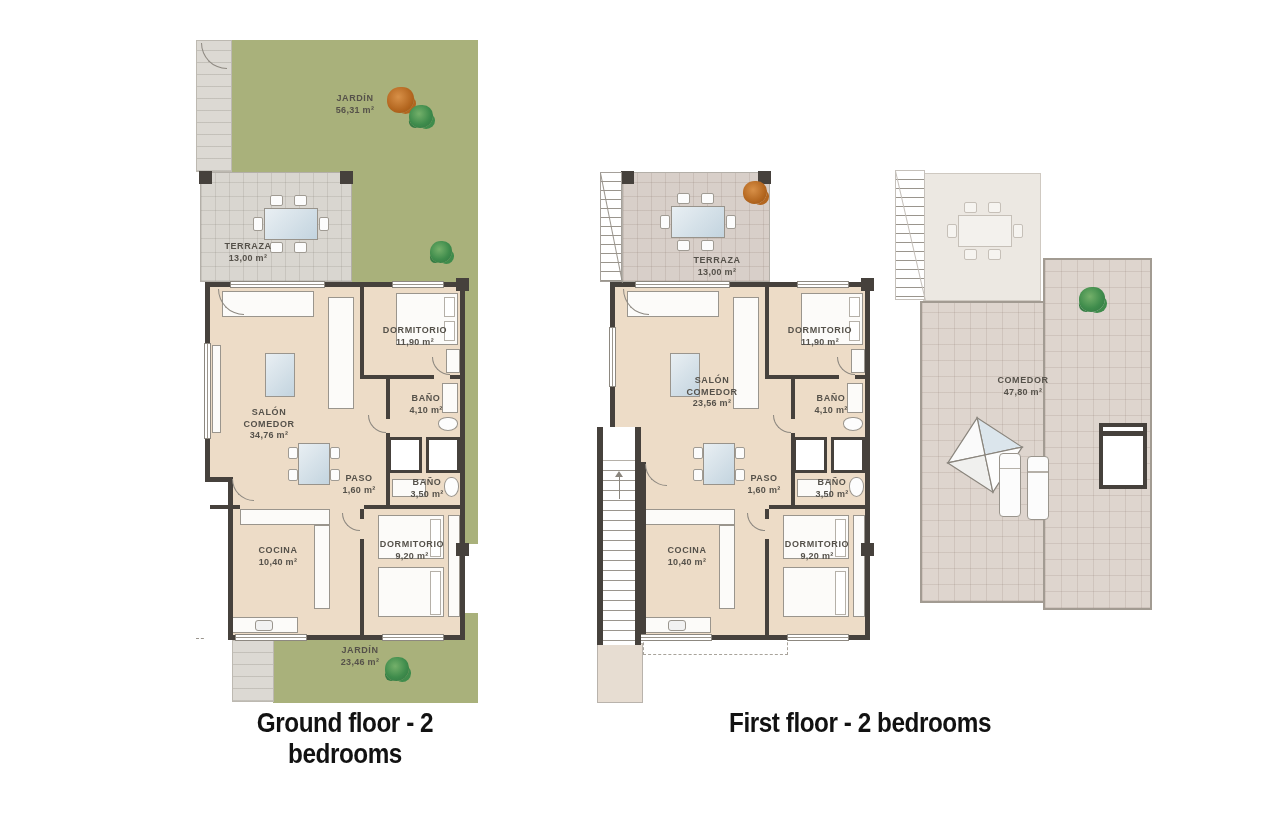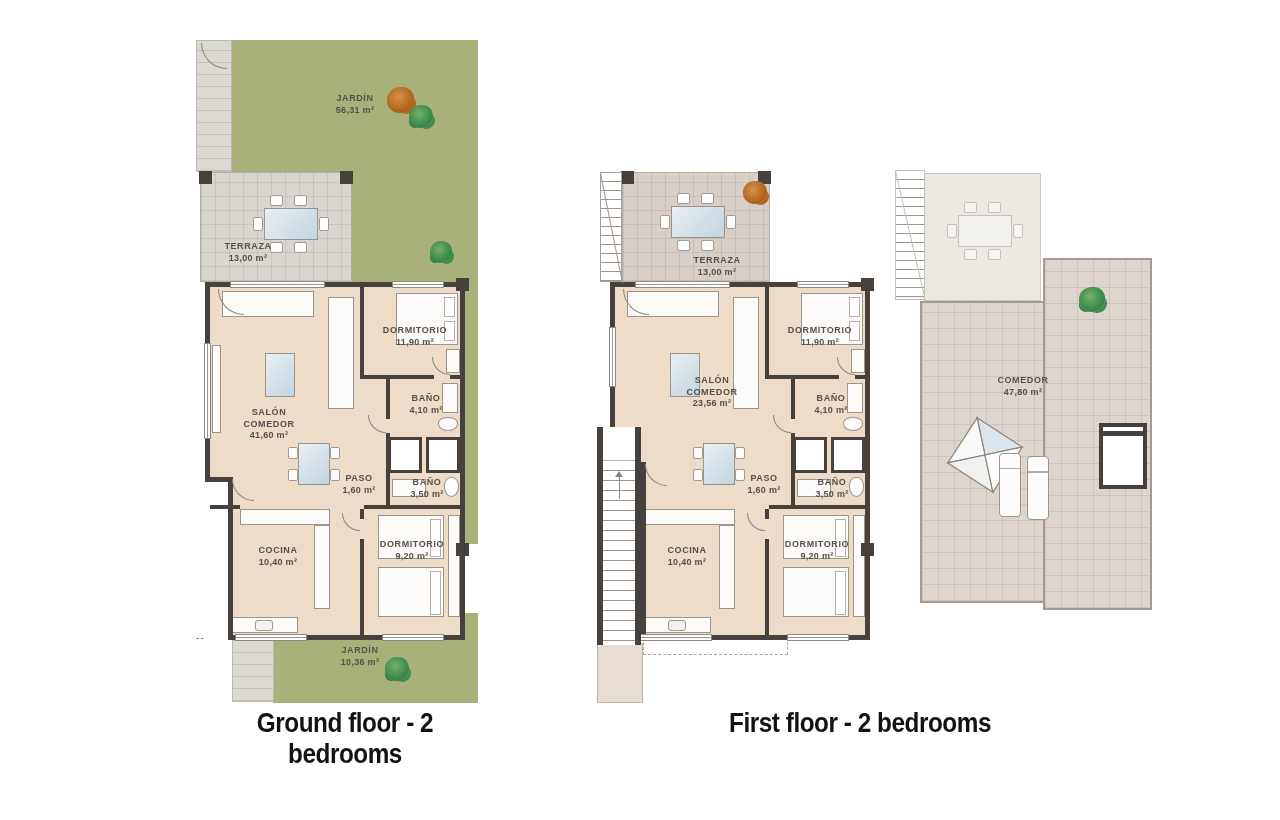--- a/index.html
+++ b/index.html
@@ -105,21 +105,21 @@
   <div class="tree green" style="left:214px; top:70px; width:24px; height:23px;"></div>
   <div class="tree green" style="left:235px; top:206px; width:22px; height:22px;"></div>
   <div class="tree green" style="left:190px; top:622px; width:24px; height:24px;"></div>
 
   <div class="rlabel" style="left:115px; top:58px; width:90px;">
     <span class="nm">JARDÍN</span>
     <span class="ar">56,31 m²</span>
   </div>
   <div class="rlabel" style="left:120px; top:610px; width:90px;">
     <span class="nm">JARDÍN</span>
-    <span class="ar">10,36 m²</span>
+    <span class="ar">23,46 m²</span>
   </div>
 
   <div class="terraza tilesG" style="left:5px; top:137px; width:152px; height:110px;">
     <div class="post" style="left:-2px; top:-2px; width:13px; height:13px;"></div>
     <div class="post" style="right:-2px; top:-2px; width:13px; height:13px;"></div>
     <div class="dine" style="left:55px; top:22px; width:72px; height:58px;">
       <div class="tbl glass" style="left:8px; top:13px; width:54px; height:32px;"></div>
       <div class="chair" style="left:14px; top:0; width:13px; height:11px;"></div>
       <div class="chair" style="left:38px; top:0; width:13px; height:11px;"></div>
       <div class="chair" style="left:14px; top:47px; width:13px; height:11px;"></div>
@@ -198,21 +198,21 @@
     <div class="fur" style="left:168px; top:228px; width:66px; height:44px;">
       <div class="abs" style="right:2px; top:3px; width:11px; height:38px; background:#fff; border:1px solid #b5b0a8;"></div>
     </div>
     <div class="fur" style="left:168px; top:280px; width:66px; height:50px;">
       <div class="abs" style="right:2px; top:3px; width:11px; height:44px; background:#fff; border:1px solid #b5b0a8;"></div>
     </div>
     <div class="fur" style="left:238px; top:228px; width:12px; height:102px;"></div>
 
     <div class="rlabel" style="left:20px; top:120px; width:78px;">
       <span class="nm">SALÓN COMEDOR</span>
-      <span class="ar">41,60 m²</span>
+      <span class="ar">34,76 m²</span>
     </div>
     <div class="rlabel" style="left:165px; top:38px; width:80px;">
       <span class="nm">DORMITORIO</span>
       <span class="ar">11,90 m²</span>
     </div>
     <div class="rlabel" style="left:180px; top:106px; width:72px;">
       <span class="nm">BAÑO</span>
       <span class="ar">4,10 m²</span>
     </div>
     <div class="rlabel" style="left:120px; top:186px; width:58px;">

